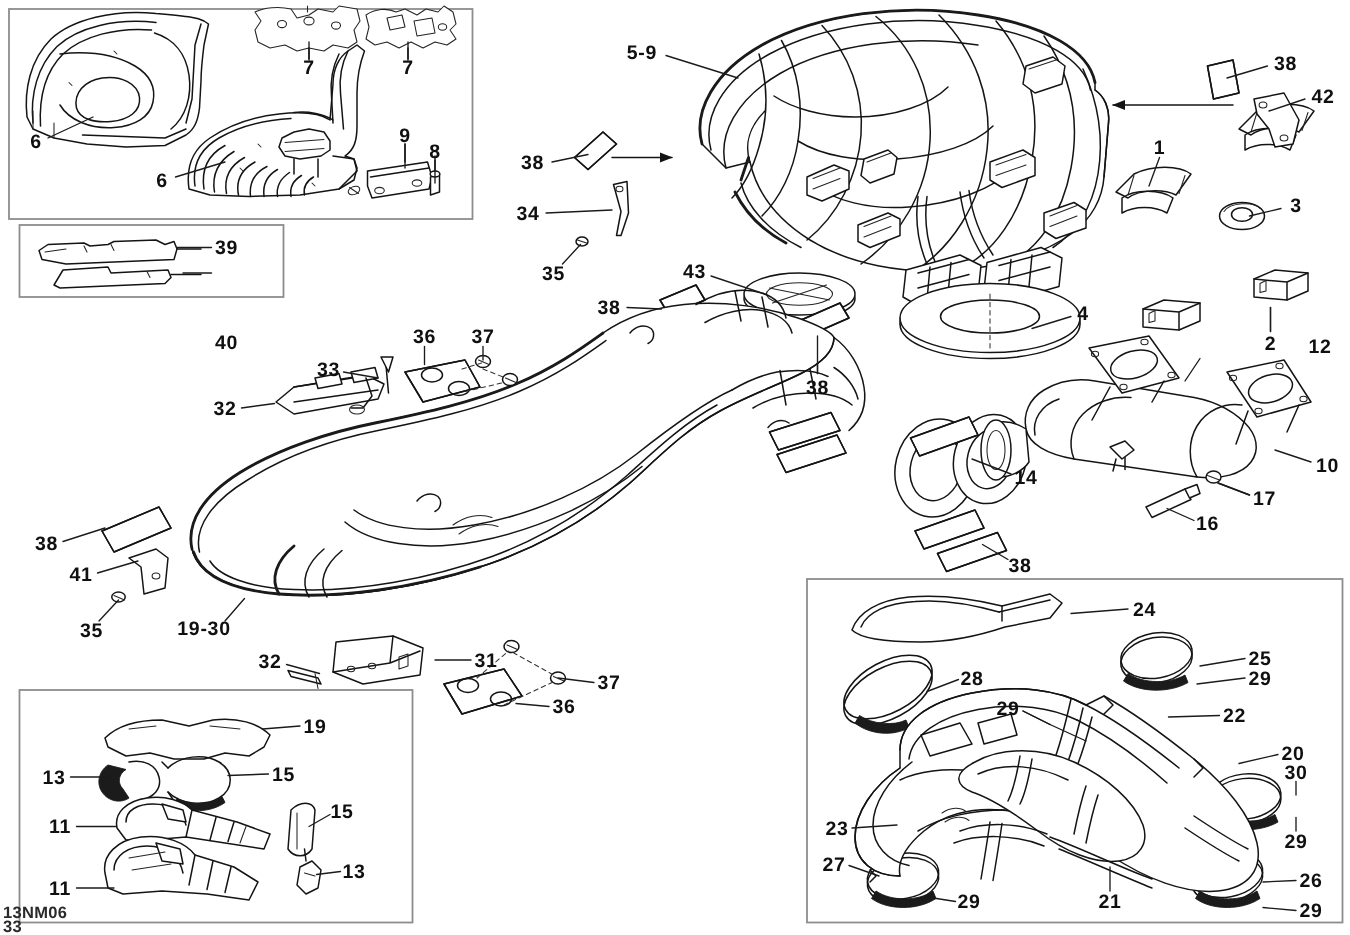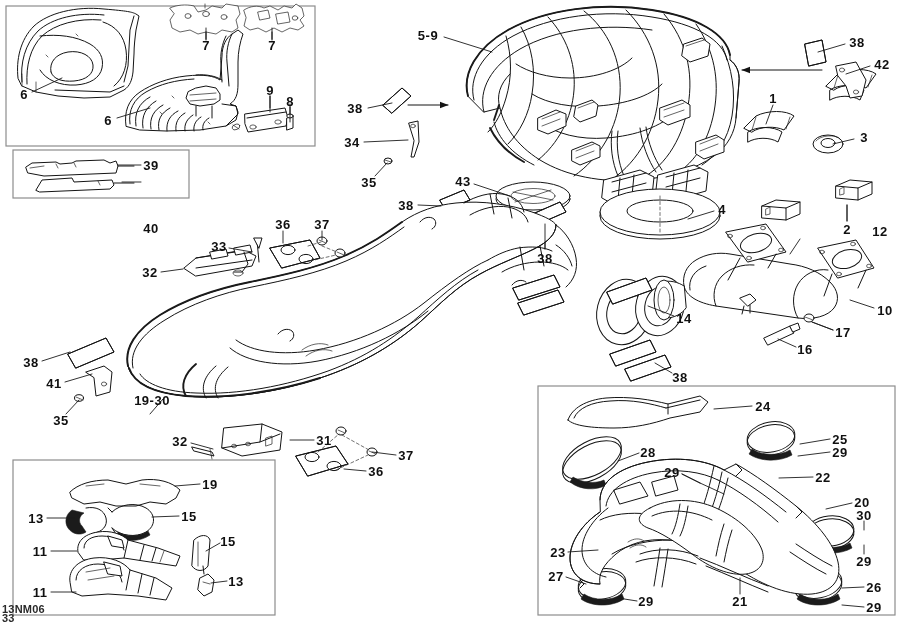--- a/index.html
+++ b/index.html
@@ -650,21 +650,21 @@
       <div class="lbl" style="left: 843px; top: 332px;">17</div>
       <div class="lbl" style="left: 805px; top: 349px;">16</div>
       <div class="lbl" style="left: 680px; top: 377px;">38</div>
       <div class="lbl" style="left: 283px; top: 224px;">36</div>
       <div class="lbl" style="left: 322px; top: 224px;">37</div>
       <div class="lbl" style="left: 219px; top: 246px;">33</div>
       <div class="lbl" style="left: 150px; top: 272px;">32</div>
       <div class="lbl" style="left: 31px; top: 362px;">38</div>
       <div class="lbl" style="left: 54px; top: 383px;">41</div>
       <div class="lbl" style="left: 61px; top: 420px;">35</div>
-      <div class="lbl" style="left: 136px; top: 400px; margin-left: 16px;">19-30</div>
+      <div class="lbl" style="left: 136px; top: 419px;">19-30</div>
       <div class="lbl" style="left: 180px; top: 441px;">32</div>
       <div class="lbl" style="left: 324px; top: 440px;">31</div>
       <div class="lbl" style="left: 406px; top: 455px;">37</div>
       <div class="lbl" style="left: 376px; top: 471px;">36</div>
       <div class="lbl" style="left: 210px; top: 484px;">19</div>
       <div class="lbl" style="left: 36px; top: 518px;">13</div>
       <div class="lbl" style="left: 189px; top: 516px;">15</div>
       <div class="lbl" style="left: 228px; top: 541px;">15</div>
       <div class="lbl" style="left: 40px; top: 551px;">11</div>
       <div class="lbl" style="left: 236px; top: 581px;">13</div>

